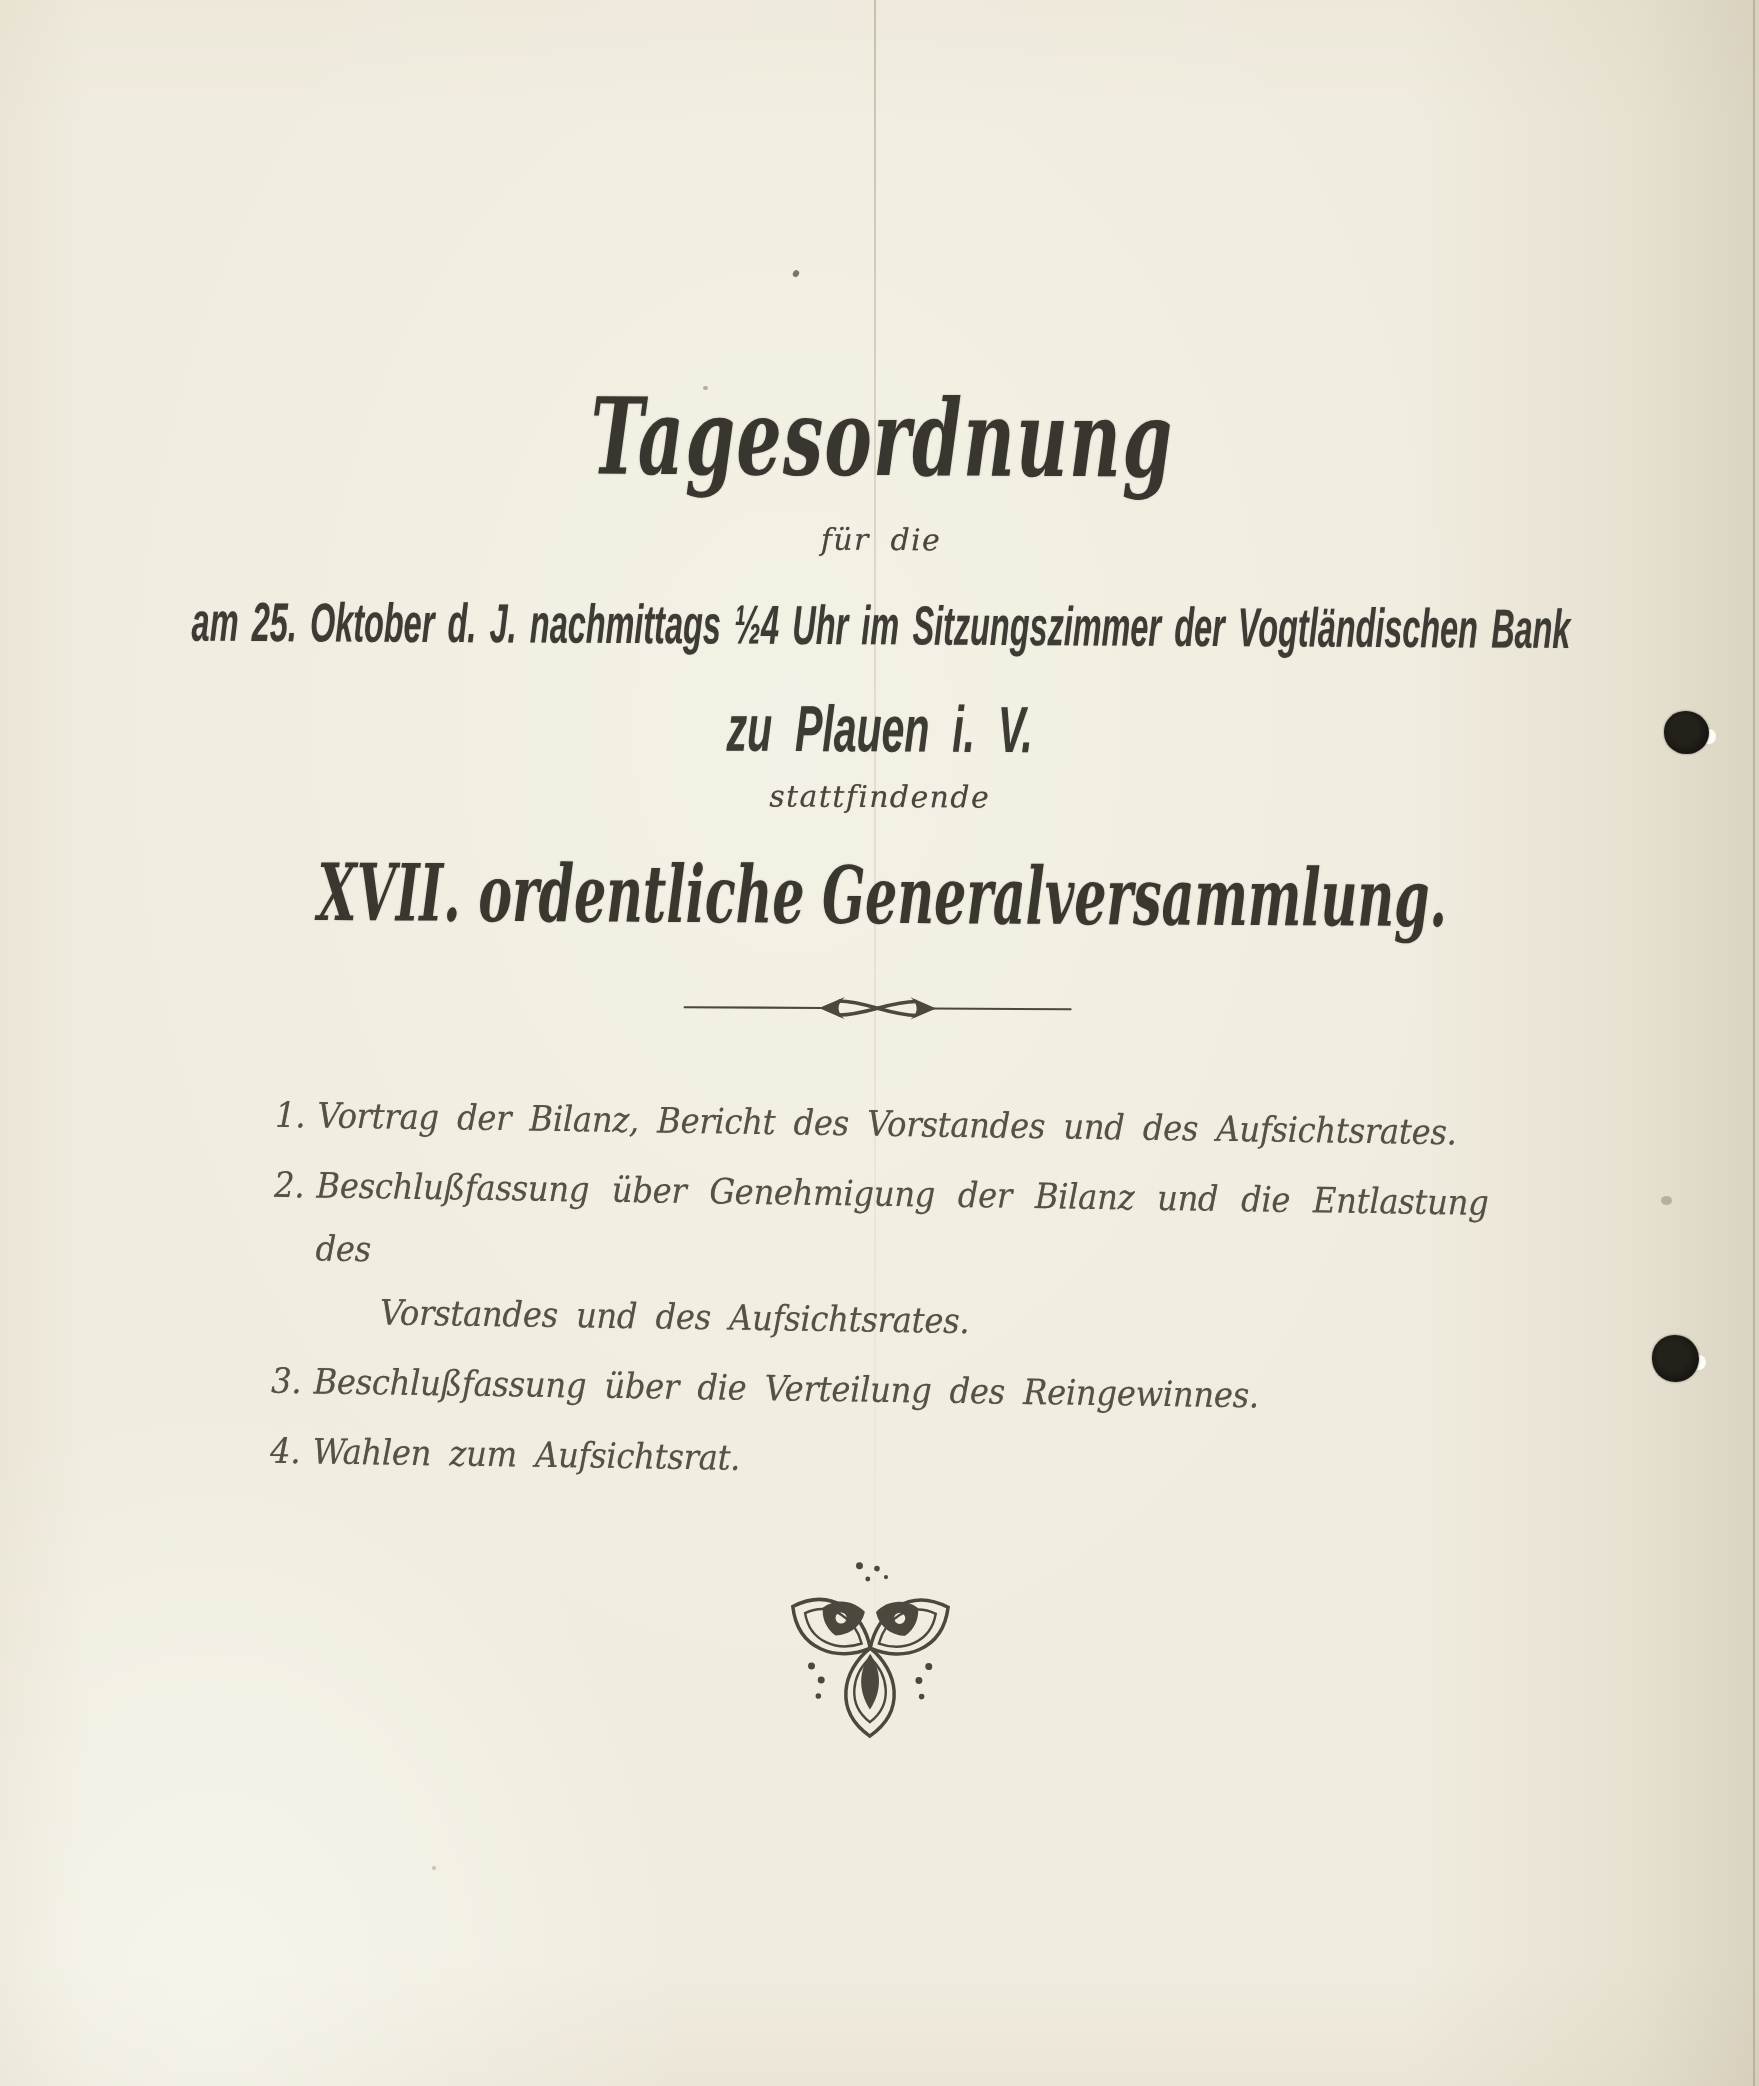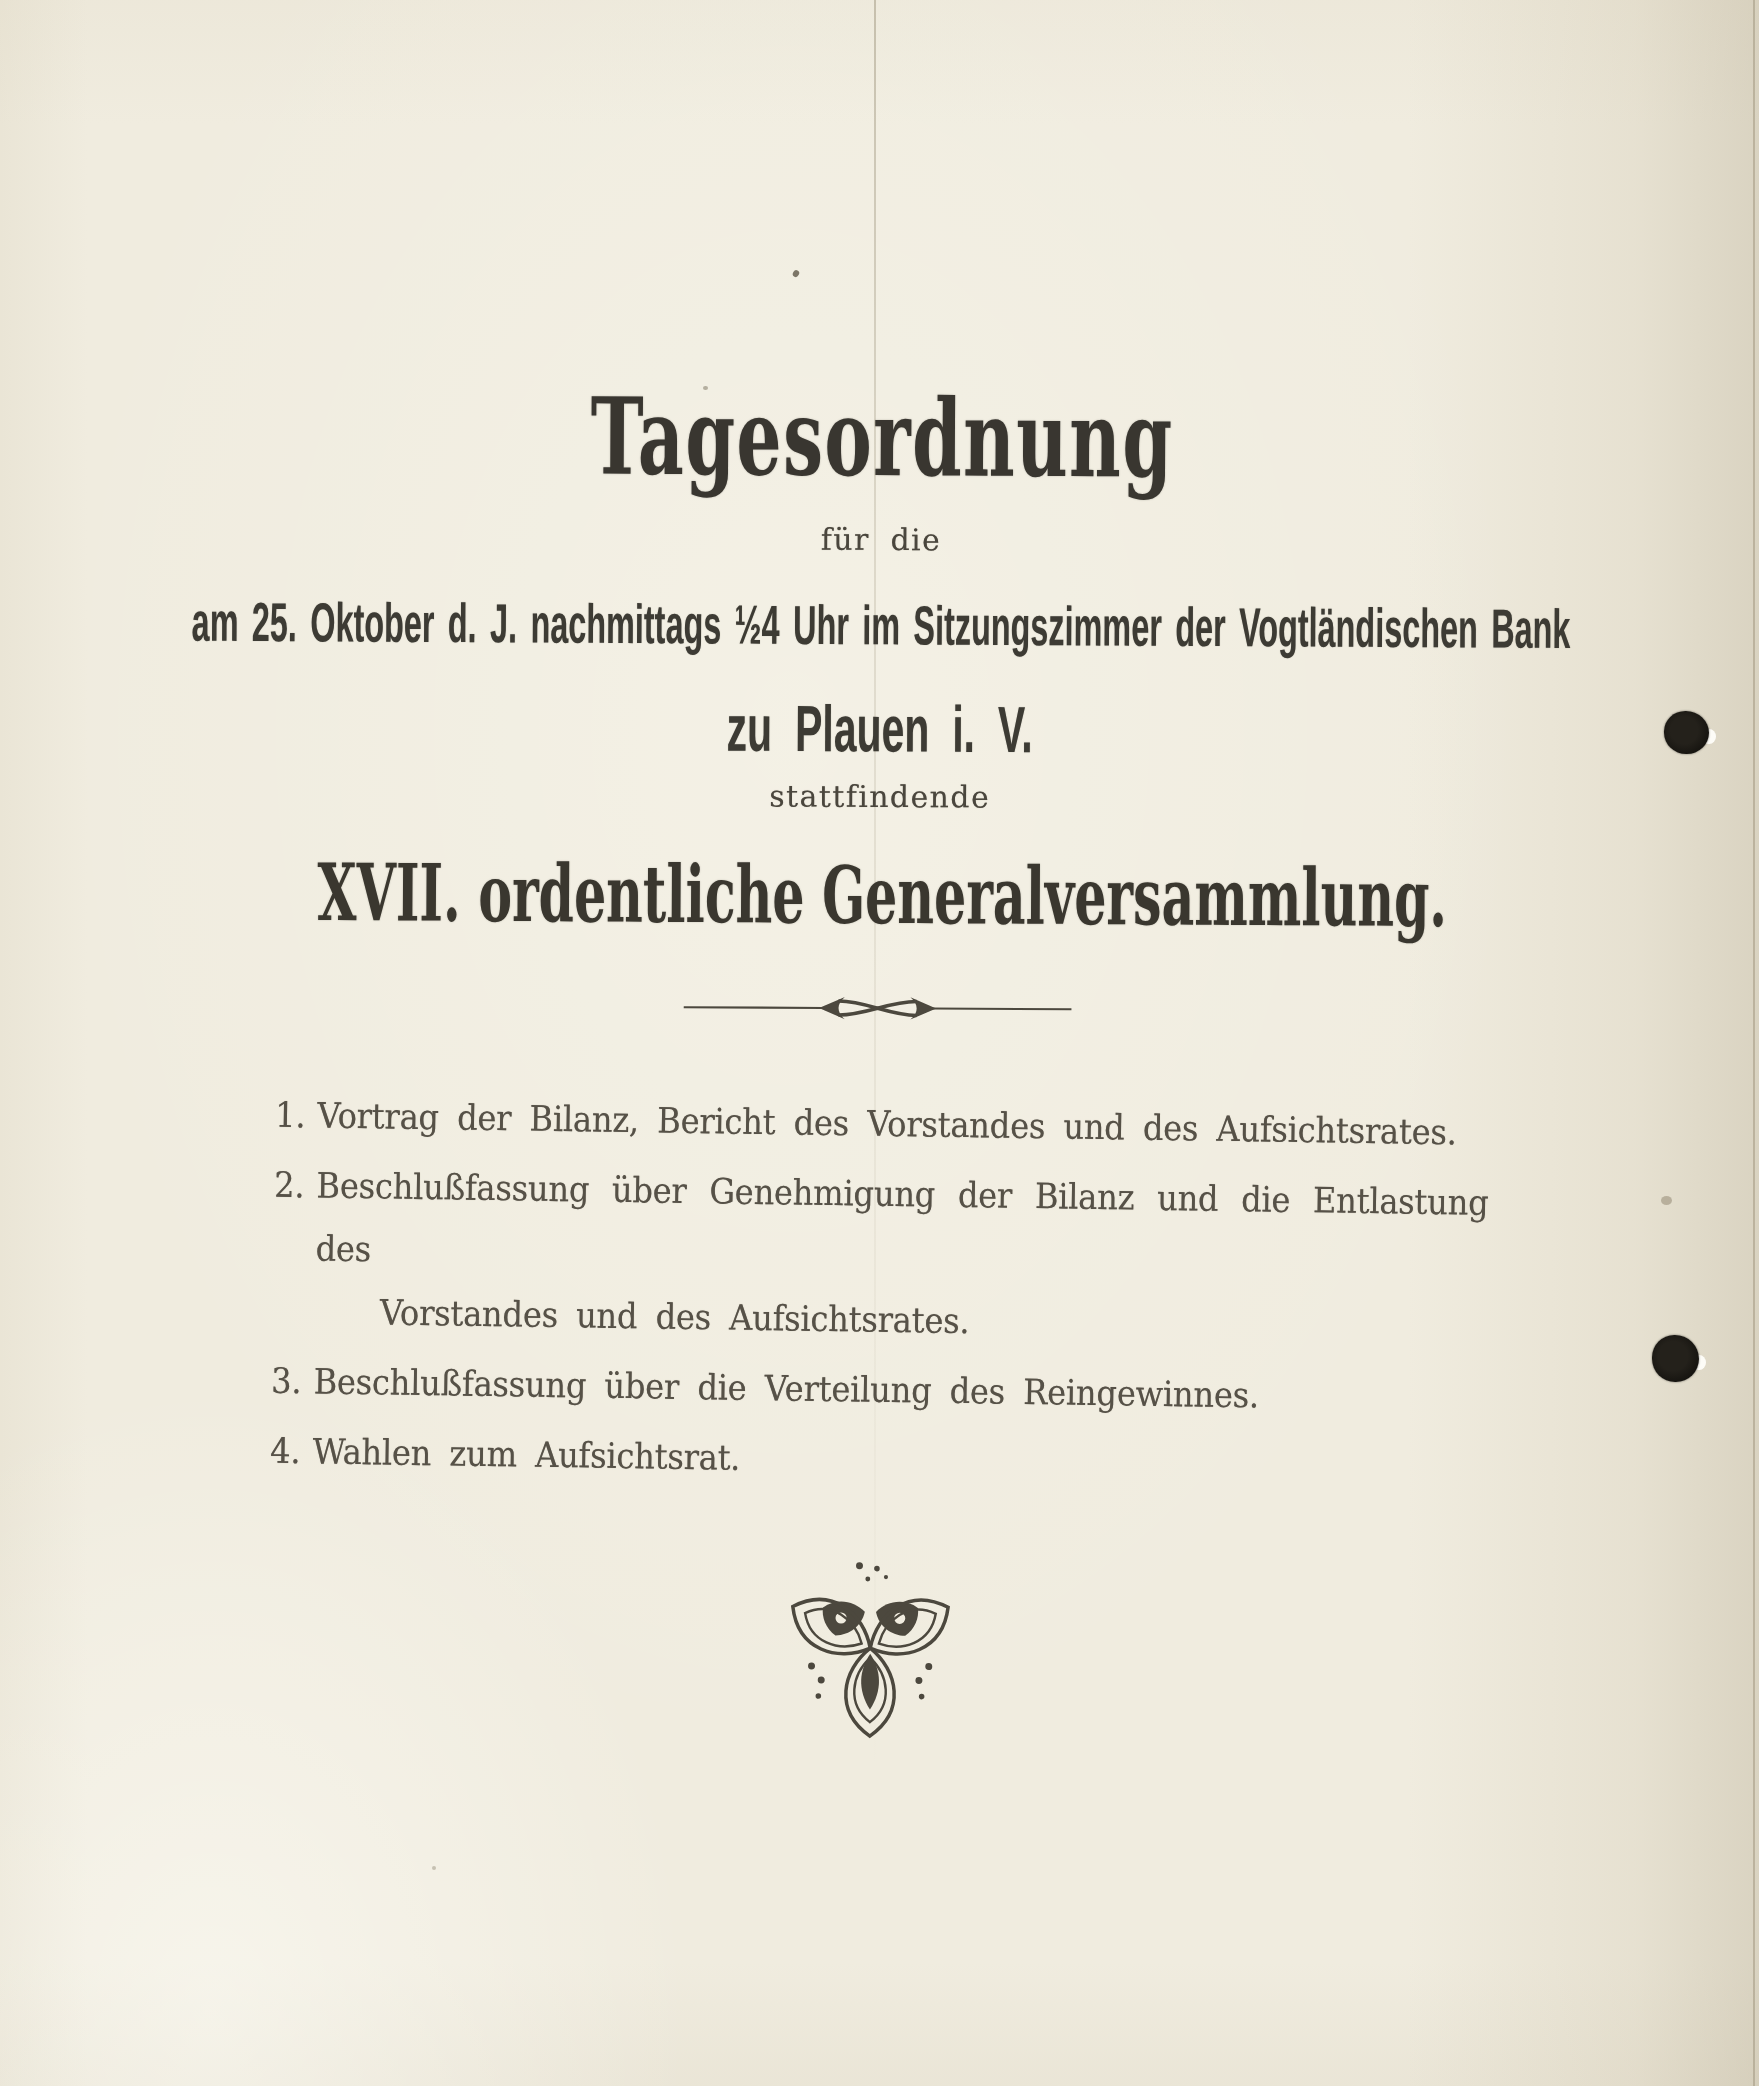--- a/index.html
+++ b/index.html
@@ -8,20 +8,21 @@
     width:1759px;height:2087px;
     overflow:hidden;
     background:
       radial-gradient(ellipse at 12% 96%, rgba(255,255,250,0.45) 0%, rgba(255,255,250,0) 22%),
       radial-gradient(ellipse at 45% 35%, rgba(255,255,248,0.25) 0%, rgba(255,255,248,0) 55%),
       linear-gradient(to right, rgba(216,208,186,0.25) 0%, rgba(216,208,186,0) 5%, rgba(216,208,186,0) 80%, rgba(196,185,158,0.22) 93%, rgba(176,165,138,0.35) 100%),
       linear-gradient(to bottom, rgba(222,214,194,0.18) 0%, rgba(222,214,194,0) 6%, rgba(222,214,194,0) 94%, rgba(210,202,180,0.2) 100%),
       #f0ecdf;
     font-family:"DejaVu Serif", serif;
     color:#3a3830;
+    font-style:italic;
   }
   
   .crease{
     position:absolute;left:874px;top:0;width:2.1px;height:2087px;
     background:linear-gradient(to bottom, rgba(150,140,115,0.45) 0%, rgba(150,140,115,0.22) 30%, rgba(150,140,115,0.10) 55%, rgba(150,140,115,0) 85%);
   }
   .edge-line{
     position:absolute;right:4.2px;top:0;width:1.4px;height:2087px;
     background:rgba(150,140,116,0.45);
   }

